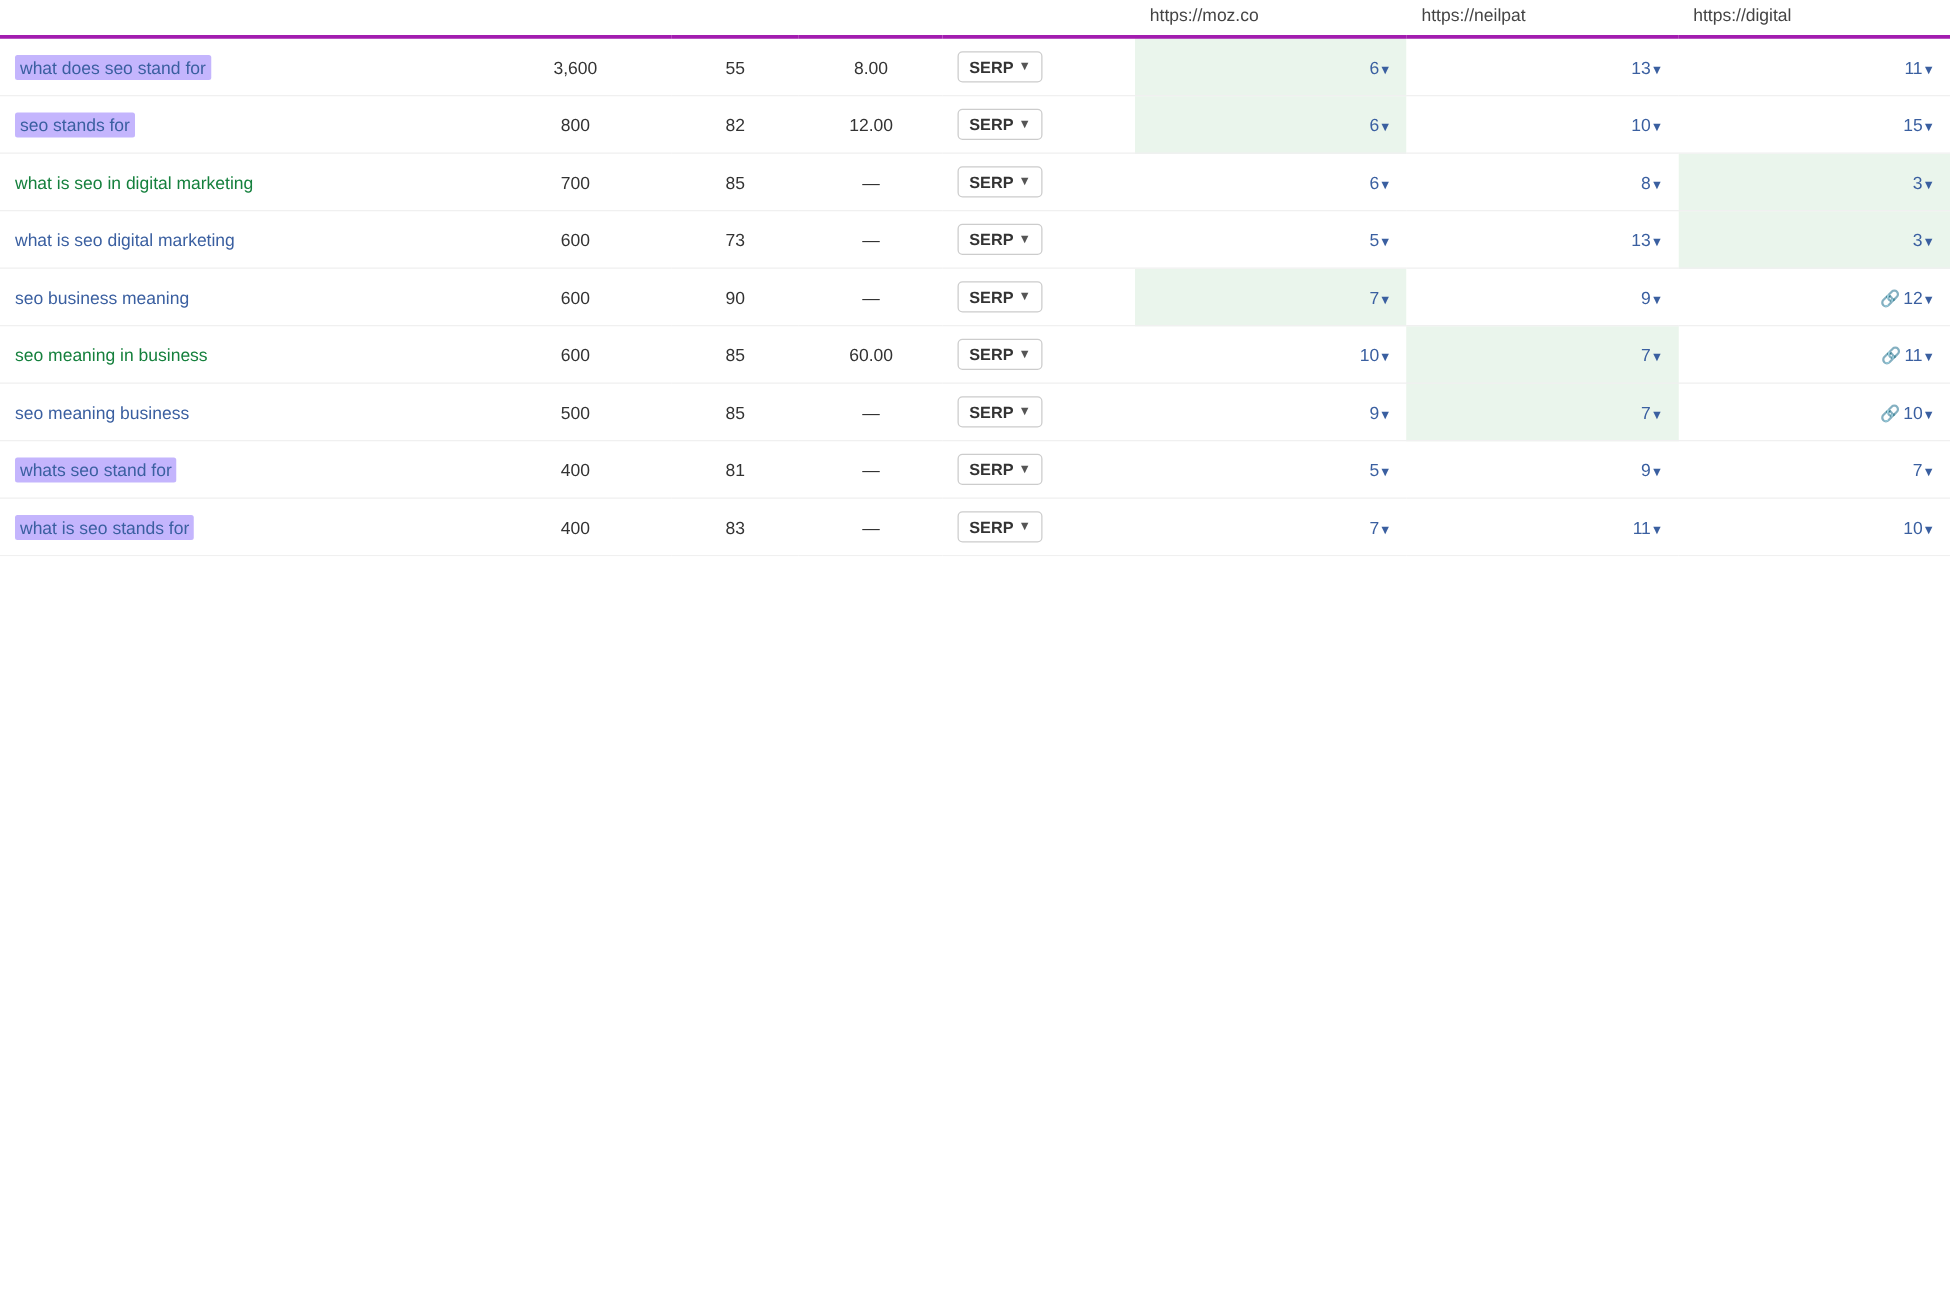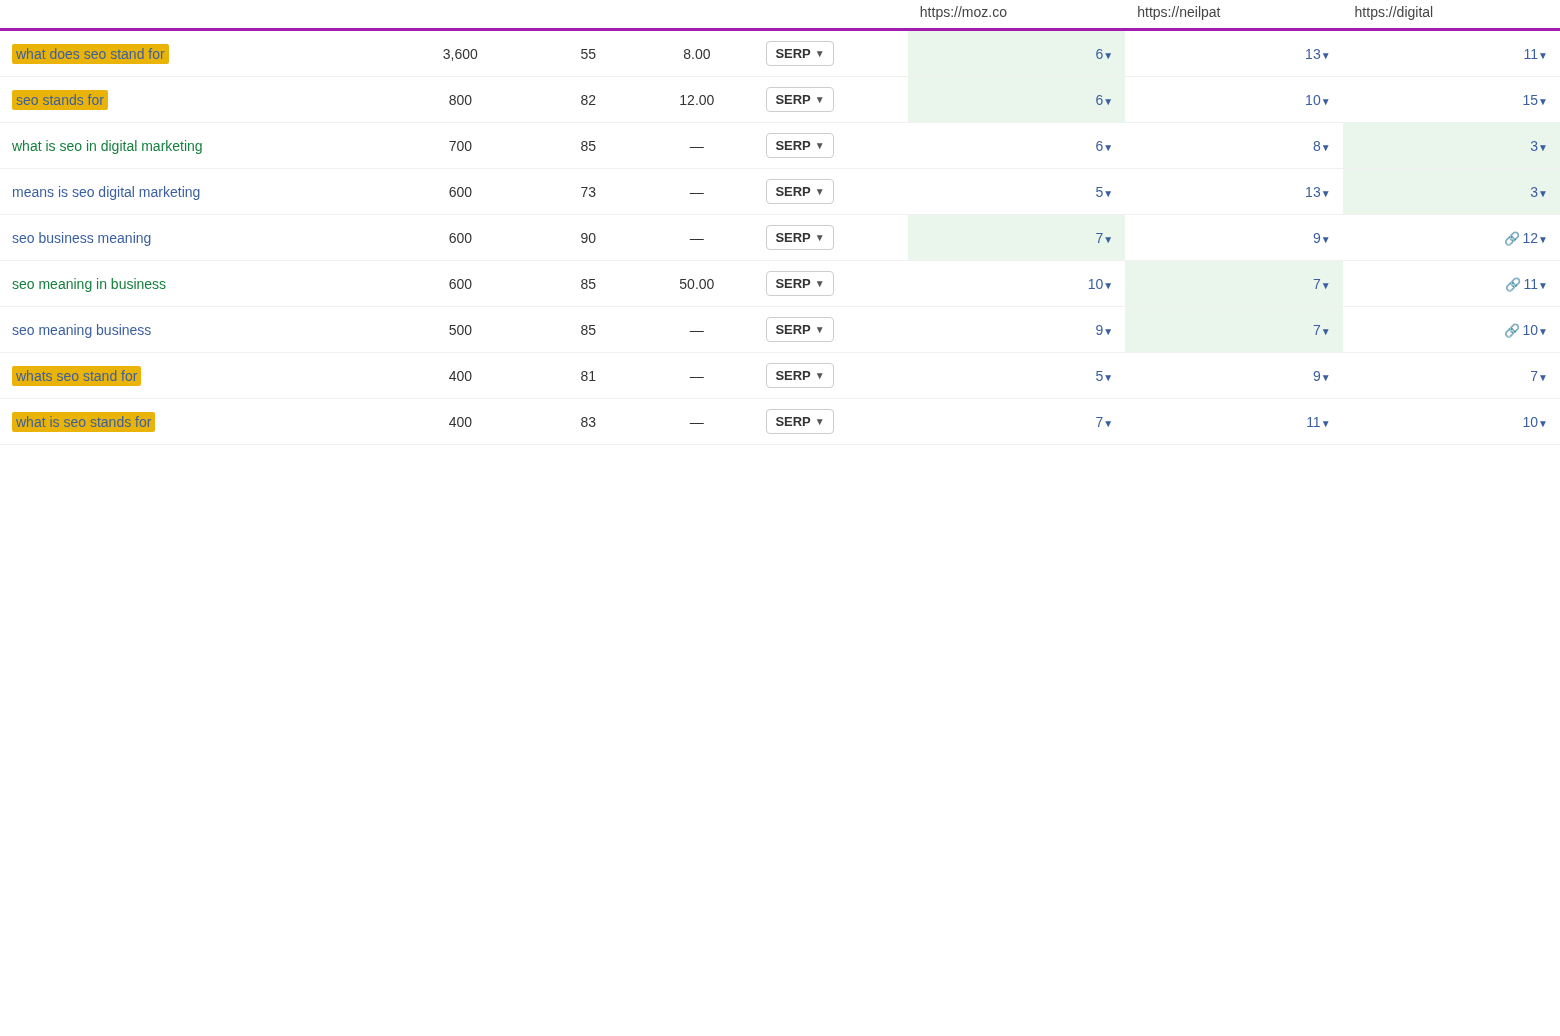--- a/index.html
+++ b/index.html
@@ -40,21 +40,21 @@
     td.num {
       text-align: center;
       color: #333;
     }
     td.keyword-cell {
       color: #3a5fa0;
       font-size: 14px;
       max-width: 300px;
     }
     .highlighted {
-      background-color: #eab308;
+      background-color: #c4b5fd;
       padding: 2px 4px;
       border-radius: 2px;
     }
     .serp-btn {
       display: inline-flex;
       align-items: center;
       gap: 4px;
       border: 1px solid #ccc;
       border-radius: 4px;
       padding: 4px 8px;
@@ -178,21 +178,21 @@
           <td class="num">—</td>
           <td><button class="serp-btn">
               <span>SERP</span> 
               <span class="dropdown-arrow">▼</span>
             </button></td>
           <td class="position-cell"><span>6</span><span class="arrow-down">▼</span></td>
           <td class="position-cell"><span>8</span><span class="arrow-down">▼</span></td>
           <td class="position-cell bg-green"><span>3</span><span class="arrow-down">▼</span></td>
         </tr>
         <tr>
-          <td class="keyword-cell col-keyword" style="color: rgb(58, 95, 160);">means is seo digital marketing</td>
+          <td class="keyword-cell col-keyword" style="color: rgb(58, 95, 160);">what is seo digital marketing</td>
           <td class="num">600</td>
           <td class="num">73</td>
           <td class="num">—</td>
           <td><button class="serp-btn">
               <span>SERP</span> 
               <span class="dropdown-arrow">▼</span>
             </button></td>
           <td class="position-cell"><span>5</span><span class="arrow-down">▼</span></td>
           <td class="position-cell"><span>13</span><span class="arrow-down">▼</span></td>
           <td class="position-cell bg-green"><span>3</span><span class="arrow-down">▼</span></td>
@@ -207,21 +207,21 @@
               <span class="dropdown-arrow">▼</span>
             </button></td>
           <td class="position-cell bg-green"><span>7</span><span class="arrow-down">▼</span></td>
           <td class="position-cell"><span>9</span><span class="arrow-down">▼</span></td>
           <td class="position-cell"><span class="link-icon">🔗</span><span>12</span><span class="arrow-down">▼</span></td>
         </tr>
         <tr>
           <td class="keyword-cell col-keyword" style="color: #15803d;">seo meaning in business</td>
           <td class="num">600</td>
           <td class="num">85</td>
-          <td class="num">50.00</td>
+          <td class="num">60.00</td>
           <td><button class="serp-btn">
               <span>SERP</span> 
               <span class="dropdown-arrow">▼</span>
             </button></td>
           <td class="position-cell"><span>10</span><span class="arrow-down">▼</span></td>
           <td class="position-cell bg-green"><span>7</span><span class="arrow-down">▼</span></td>
           <td class="position-cell"><span class="link-icon">🔗</span><span>11</span><span class="arrow-down">▼</span></td>
         </tr>
         <tr>
           <td class="keyword-cell col-keyword" style="color: rgb(58, 95, 160);">seo meaning business</td>

